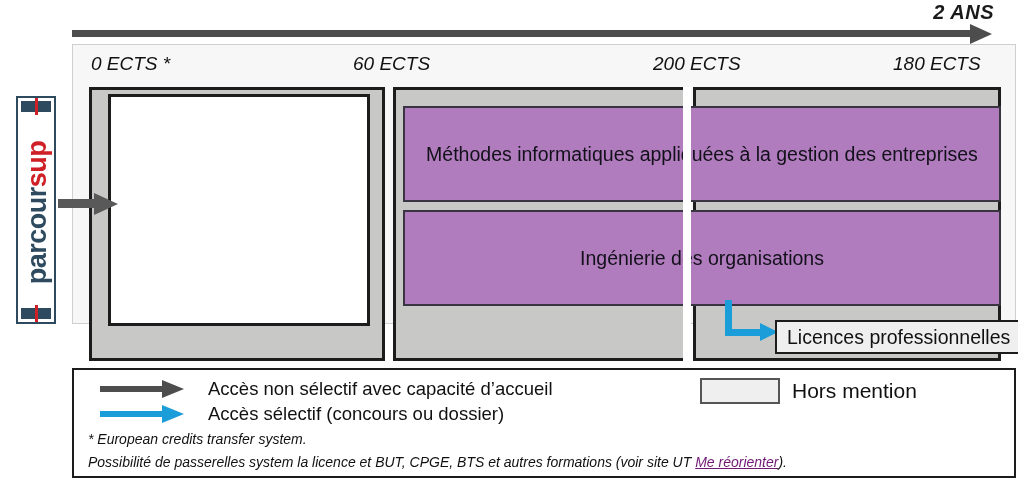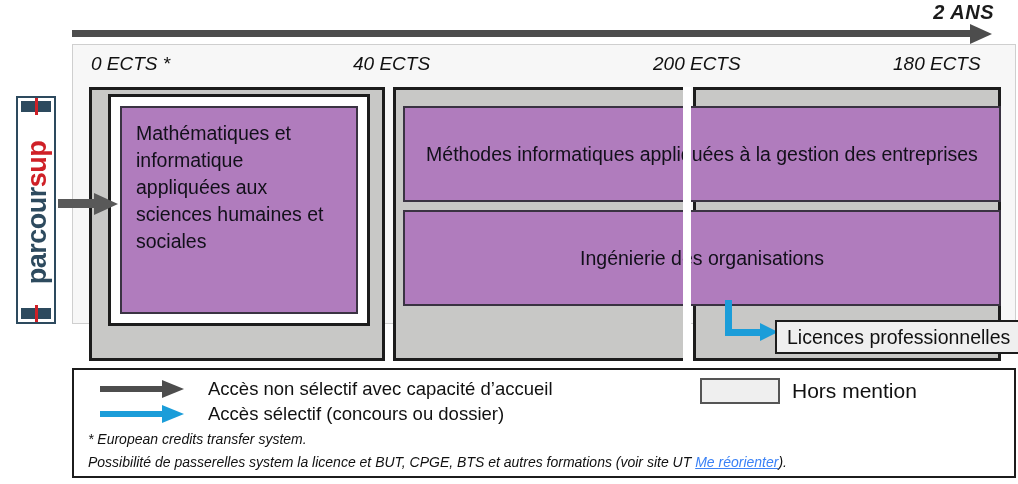--- a/index.html
+++ b/index.html
@@ -368,47 +368,46 @@
     position: absolute;
     left: 14px;
     top: 58px;
     font-style: italic;
     font-size: 14px;
     line-height: 23px;
     color: #111111;
     white-space: nowrap;
   }
   #reorient-link {
-    color: #3b82f6;
+    color: #701a75;
     text-decoration: underline;
   }
 </style>
 </head>
 <body>
 
 <div id="timeline-arrow">
   <div class="shaft"></div>
   <div class="head"></div>
 </div>
 <div id="years-label">2 ANS</div>
 
 <div id="diagram-panel">
 
   <div class="ects-label" id="ects-0">0 ECTS *</div>
-  <div class="ects-label" id="ects-60">40 ECTS</div>
+  <div class="ects-label" id="ects-60">60 ECTS</div>
   <div class="ects-label" id="ects-120">200 ECTS</div>
   <div class="ects-label" id="ects-180">180 ECTS</div>
 
   <div class="year-column" id="year-col-1"></div>
   <div class="year-column" id="year-col-2"></div>
   <div class="year-column" id="year-col-3"></div>
 
   <div id="l1-frame"></div>
 
-  <div id="mention-l1">Mathématiques et informatique appliquées aux sciences humaines et sociales</div>
 
   <div class="mention-wide" id="mention-migb">Méthodes informatiques appliquées à la gestion des entreprises</div>
   <div class="mention-wide" id="mention-io">Ingénierie des organisations</div>
 
   <div class="divider-strip" id="divider-120"></div>
 
   <div id="blue-elbow">
     <div class="v-seg"></div>
     <div class="h-seg"></div>
     <div class="b-head"></div>

